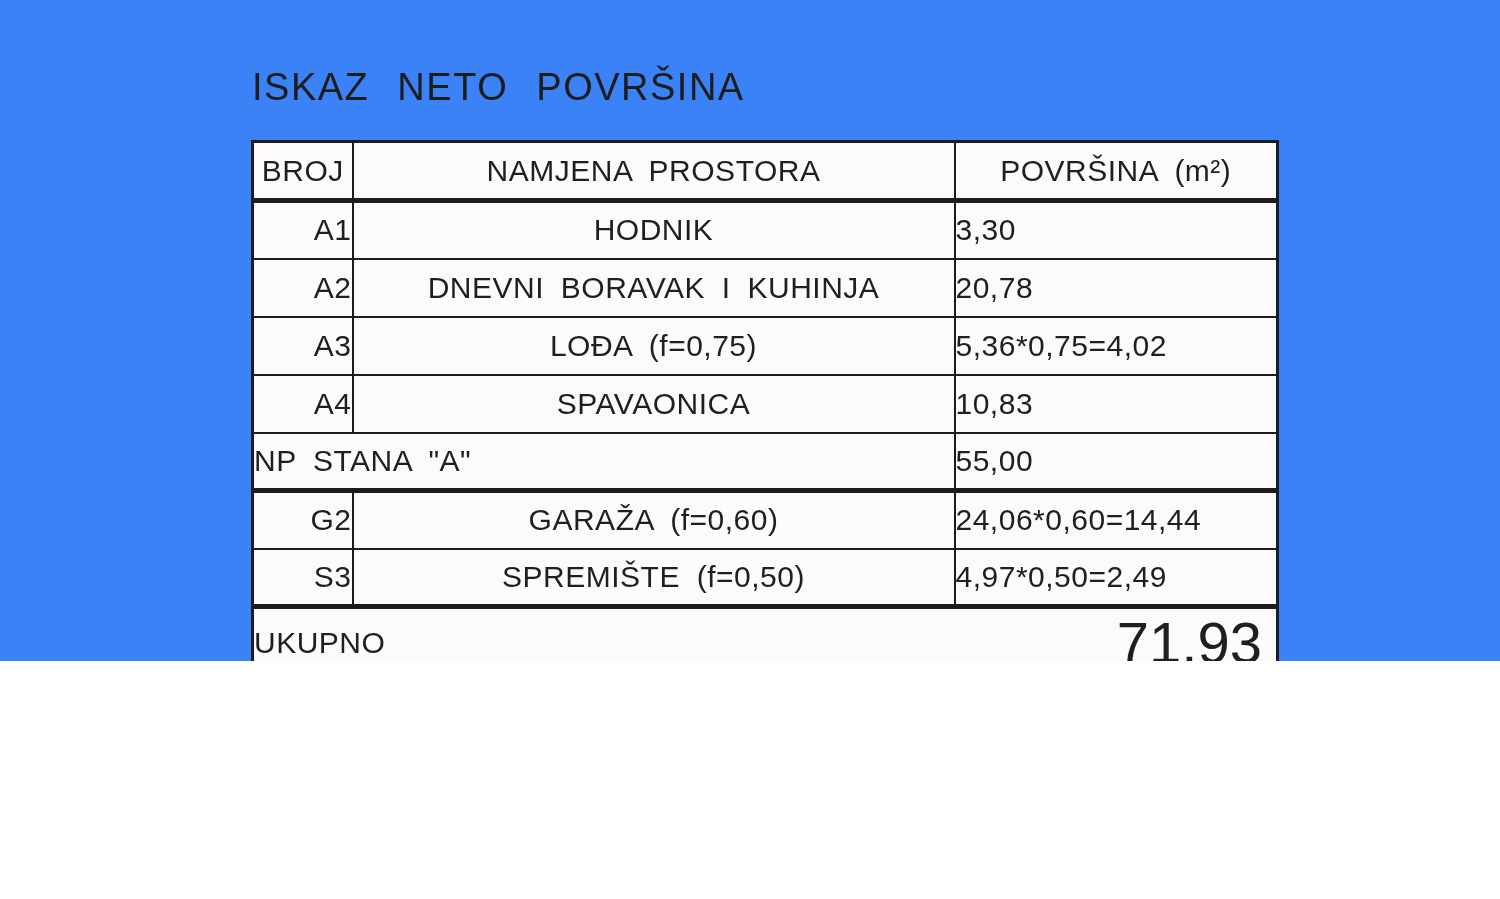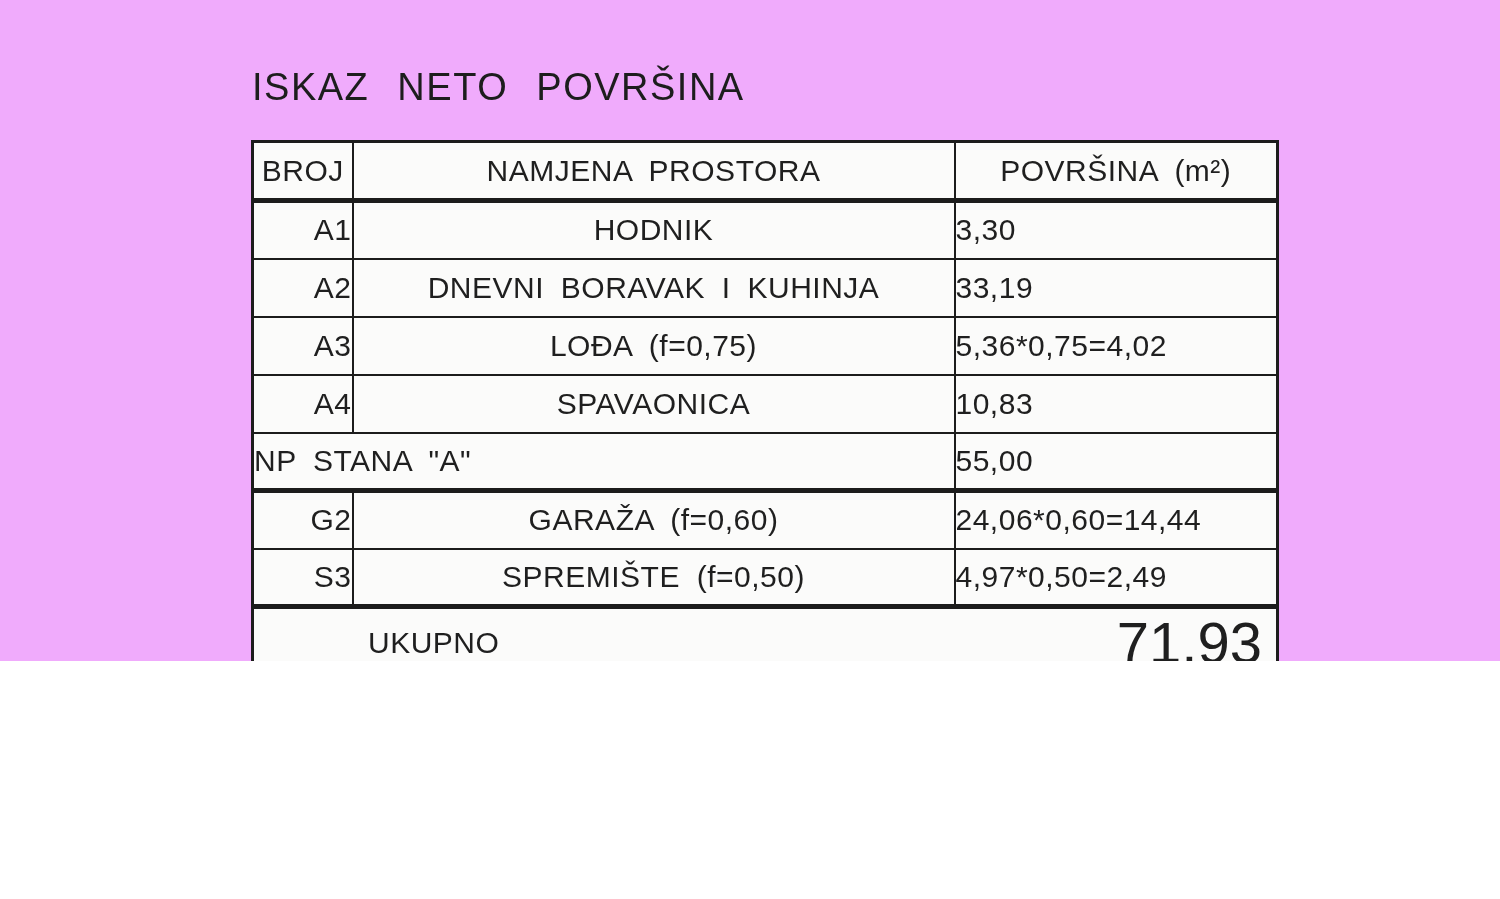--- a/index.html
+++ b/index.html
@@ -4,21 +4,21 @@
 <style>
   html, body {
     margin: 0;
     padding: 0;
     font-family: "Liberation Sans", sans-serif;
   }
   .page {
     position: relative;
     width: 1500px;
     height: 661px;
-    background: #f0abfc;
+    background: #3b82f6;
     overflow: hidden;
     color: #1f1f1f;
   }
   .doc-title {
     position: absolute;
     left: 252px;
     top: 66px;
     font-size: 38px;
     font-weight: 400;
     letter-spacing: 1.5px;
@@ -66,21 +66,20 @@
   }
   .subtotal-value {
     font-weight: 700;
     font-size: 34px;
     letter-spacing: 0;
   }
   .total-inner {
     display: flex;
     justify-content: space-between;
     align-items: center;
-    padding-left: 114px;
     padding-right: 14px;
   }
   .total-value {
     font-size: 58px;
     letter-spacing: 0;
     word-spacing: 0;
   }
 </style>
 </head>
 <body>
@@ -104,21 +103,21 @@
     </thead>
     <tbody>
       <tr>
         <td class="cell-broj">A1</td>
         <td class="cell-name">HODNIK</td>
         <td class="cell-area">3,30</td>
       </tr>
       <tr>
         <td class="cell-broj">A2</td>
         <td class="cell-name">DNEVNI BORAVAK I KUHINJA</td>
-        <td class="cell-area">33,19</td>
+        <td class="cell-area">20,78</td>
       </tr>
       <tr>
         <td class="cell-broj">A3</td>
         <td class="cell-name">LOĐA (f=0,75)</td>
         <td class="cell-area">5,36*0,75=4,02</td>
       </tr>
       <tr>
         <td class="cell-broj">A4</td>
         <td class="cell-name">SPAVAONICA</td>
         <td class="cell-area">10,83</td>

